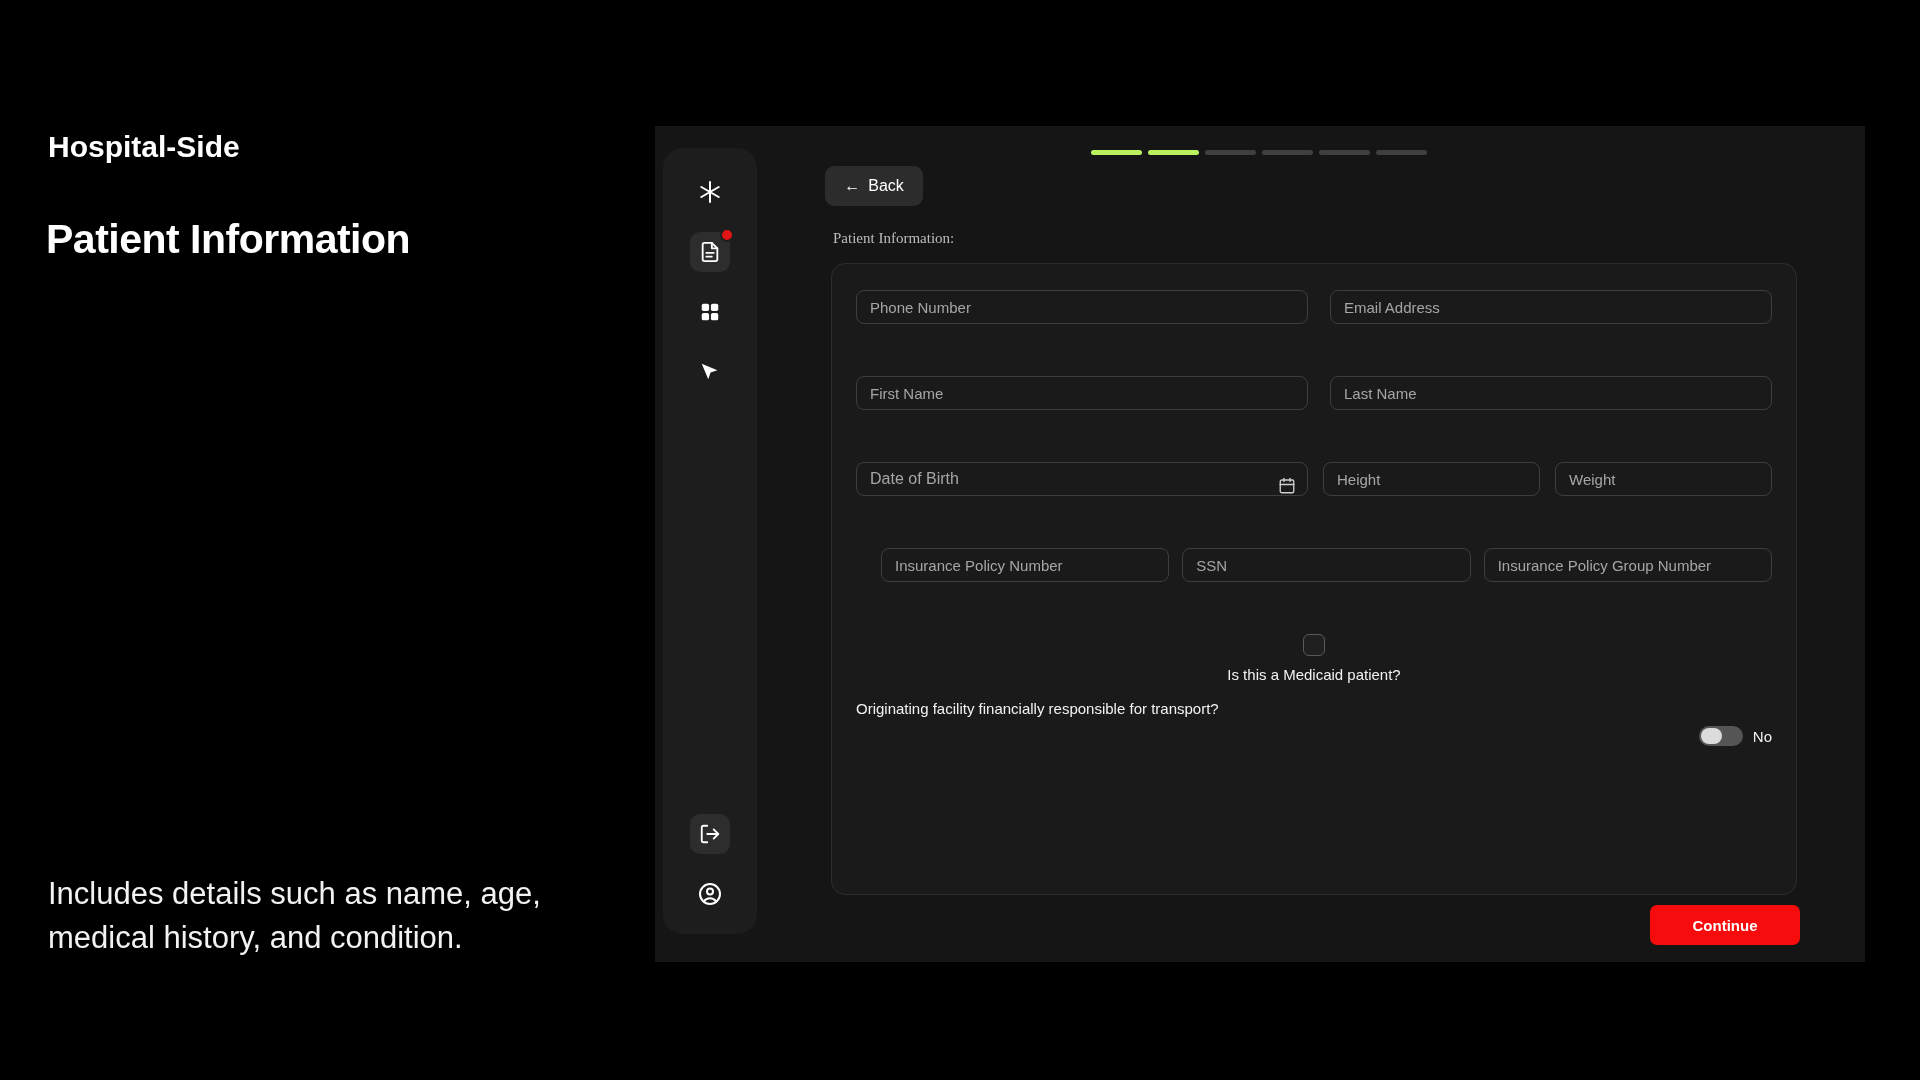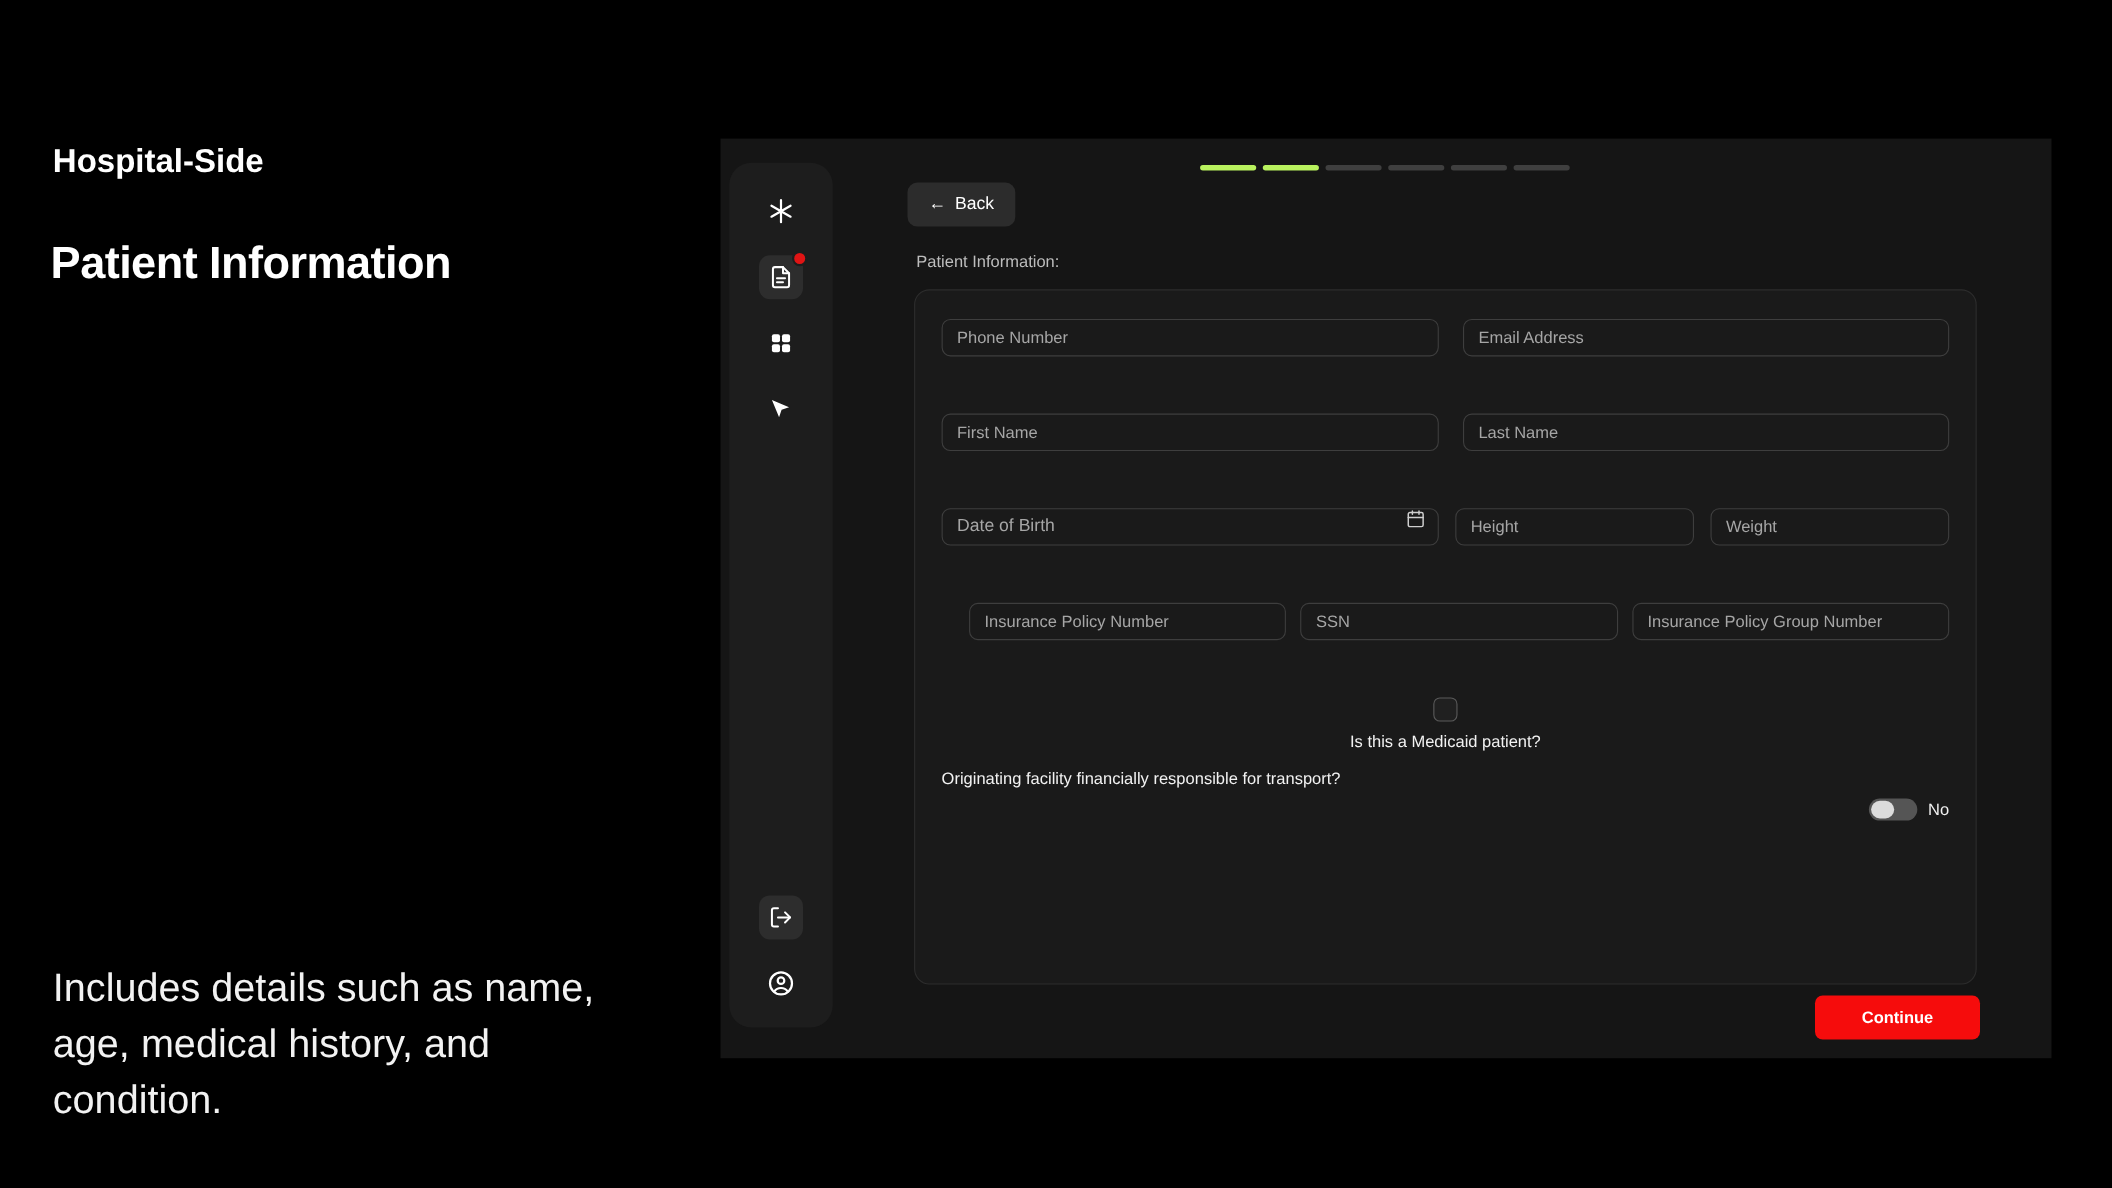--- a/index.html
+++ b/index.html
@@ -5,21 +5,21 @@
   * { margin:0; padding:0; box-sizing:border-box; }
   html,body { background:#000; }
   .canvas {
     position:relative; width:1920px; height:1080px; background:#000;
     font-family:"Liberation Sans", sans-serif; overflow:hidden;
   }
 
   
   .intro-kicker { position:absolute; left:48px; top:130px; font-size:30px; font-weight:700; color:#fff; }
   .intro-title  { position:absolute; left:46px; top:196px; font-size:41px; font-weight:800; color:#fff; letter-spacing:-0.5px;margin-top:20px; }
-  .intro-desc   { position:absolute; left:48px; top:872px; width:520px; font-size:36px; line-height:1.42; color:#f2f2f2; }
+  .intro-desc   { position:absolute; left:48px; top:872px; width:520px; font-size:31px; line-height:1.42; color:#f2f2f2; }
 
   
   .app { position:absolute; left:655px; top:126px; width:1210px; height:836px; background:#151515; }
 
   
   .sidebar {
     position:absolute; left:8px; top:22px; width:94px; height:786px;
     background:#1d1d1d; border-radius:20px;
     display:flex; flex-direction:column; align-items:center; justify-content:space-between;
     padding:24px 0 20px;
@@ -41,38 +41,38 @@
   .progress { position:absolute; left:436px; top:24px; display:flex; gap:6px; }
   .progress-seg { width:51px; height:5px; border-radius:3px; }
 
   
   .back-btn {
     position:absolute; left:170px; top:40px; width:98px; height:40px;
     background:#2c2c2c; border:none; border-radius:9px; color:#fff; font-size:16px;
     font-family:inherit; display:flex; align-items:center; justify-content:center; gap:8px; cursor:pointer;
   }
 
-  .section-label { position:absolute; left:178px; top:104px; font-size:15px; color:#bdbdbd; }
+  .section-label { position:absolute; left:178px; top:104px; font-size:15px; color:#bdbdbd;font-family:Liberation Serif, serif; }
 
   
   .form-card {
     position:absolute; left:176px; top:137px; width:966px; height:632px;
     background:#1a1a1a; border:1px solid #2d2d2d; border-radius:14px;
     padding:26px 24px;
   }
   .form-row { display:flex; margin-bottom:52px; }
   .gap-a { gap:22px; } .gap-b { gap:15px; } .gap-c { gap:13px;margin-left:25px; }
   .input {
     height:34px; background:transparent; border:1px solid #3e3e3e; border-radius:8px;
     color:#e8e8e8; font-size:15px; padding:0 13px; outline:none; font-family:inherit;
   }
   .input::placeholder { color:#a6a6a6; }
   .w-fixed { flex:0 0 452px; } .w-grow { flex:1; min-width:0; }
   .dob-wrap {
-    flex:0 0 452px; height:34px; display:flex; align-items:flex-start;
+    flex:0 0 452px; height:34px; display:flex; align-items:flex-end;
     border:1px solid #3e3e3e; border-radius:8px; padding-right:11px;
   }
   .dob-wrap .input { border:none; flex:1; height:100%; font-size:16px; }
   .dob-wrap svg { stroke:#cfcfcf; fill:none; stroke-width:1.8; stroke-linecap:round; flex:0 0 auto; cursor:pointer; }
 
   .checkbox-row { display:flex; align-items:center; gap:10px; margin-top:13px;flex-direction:column; }
   .checkbox {
     appearance:none; width:22px; height:22px; border:1.5px solid #5a5a5a;
     border-radius:6px; background:#202020; cursor:pointer; margin:0;
   }

